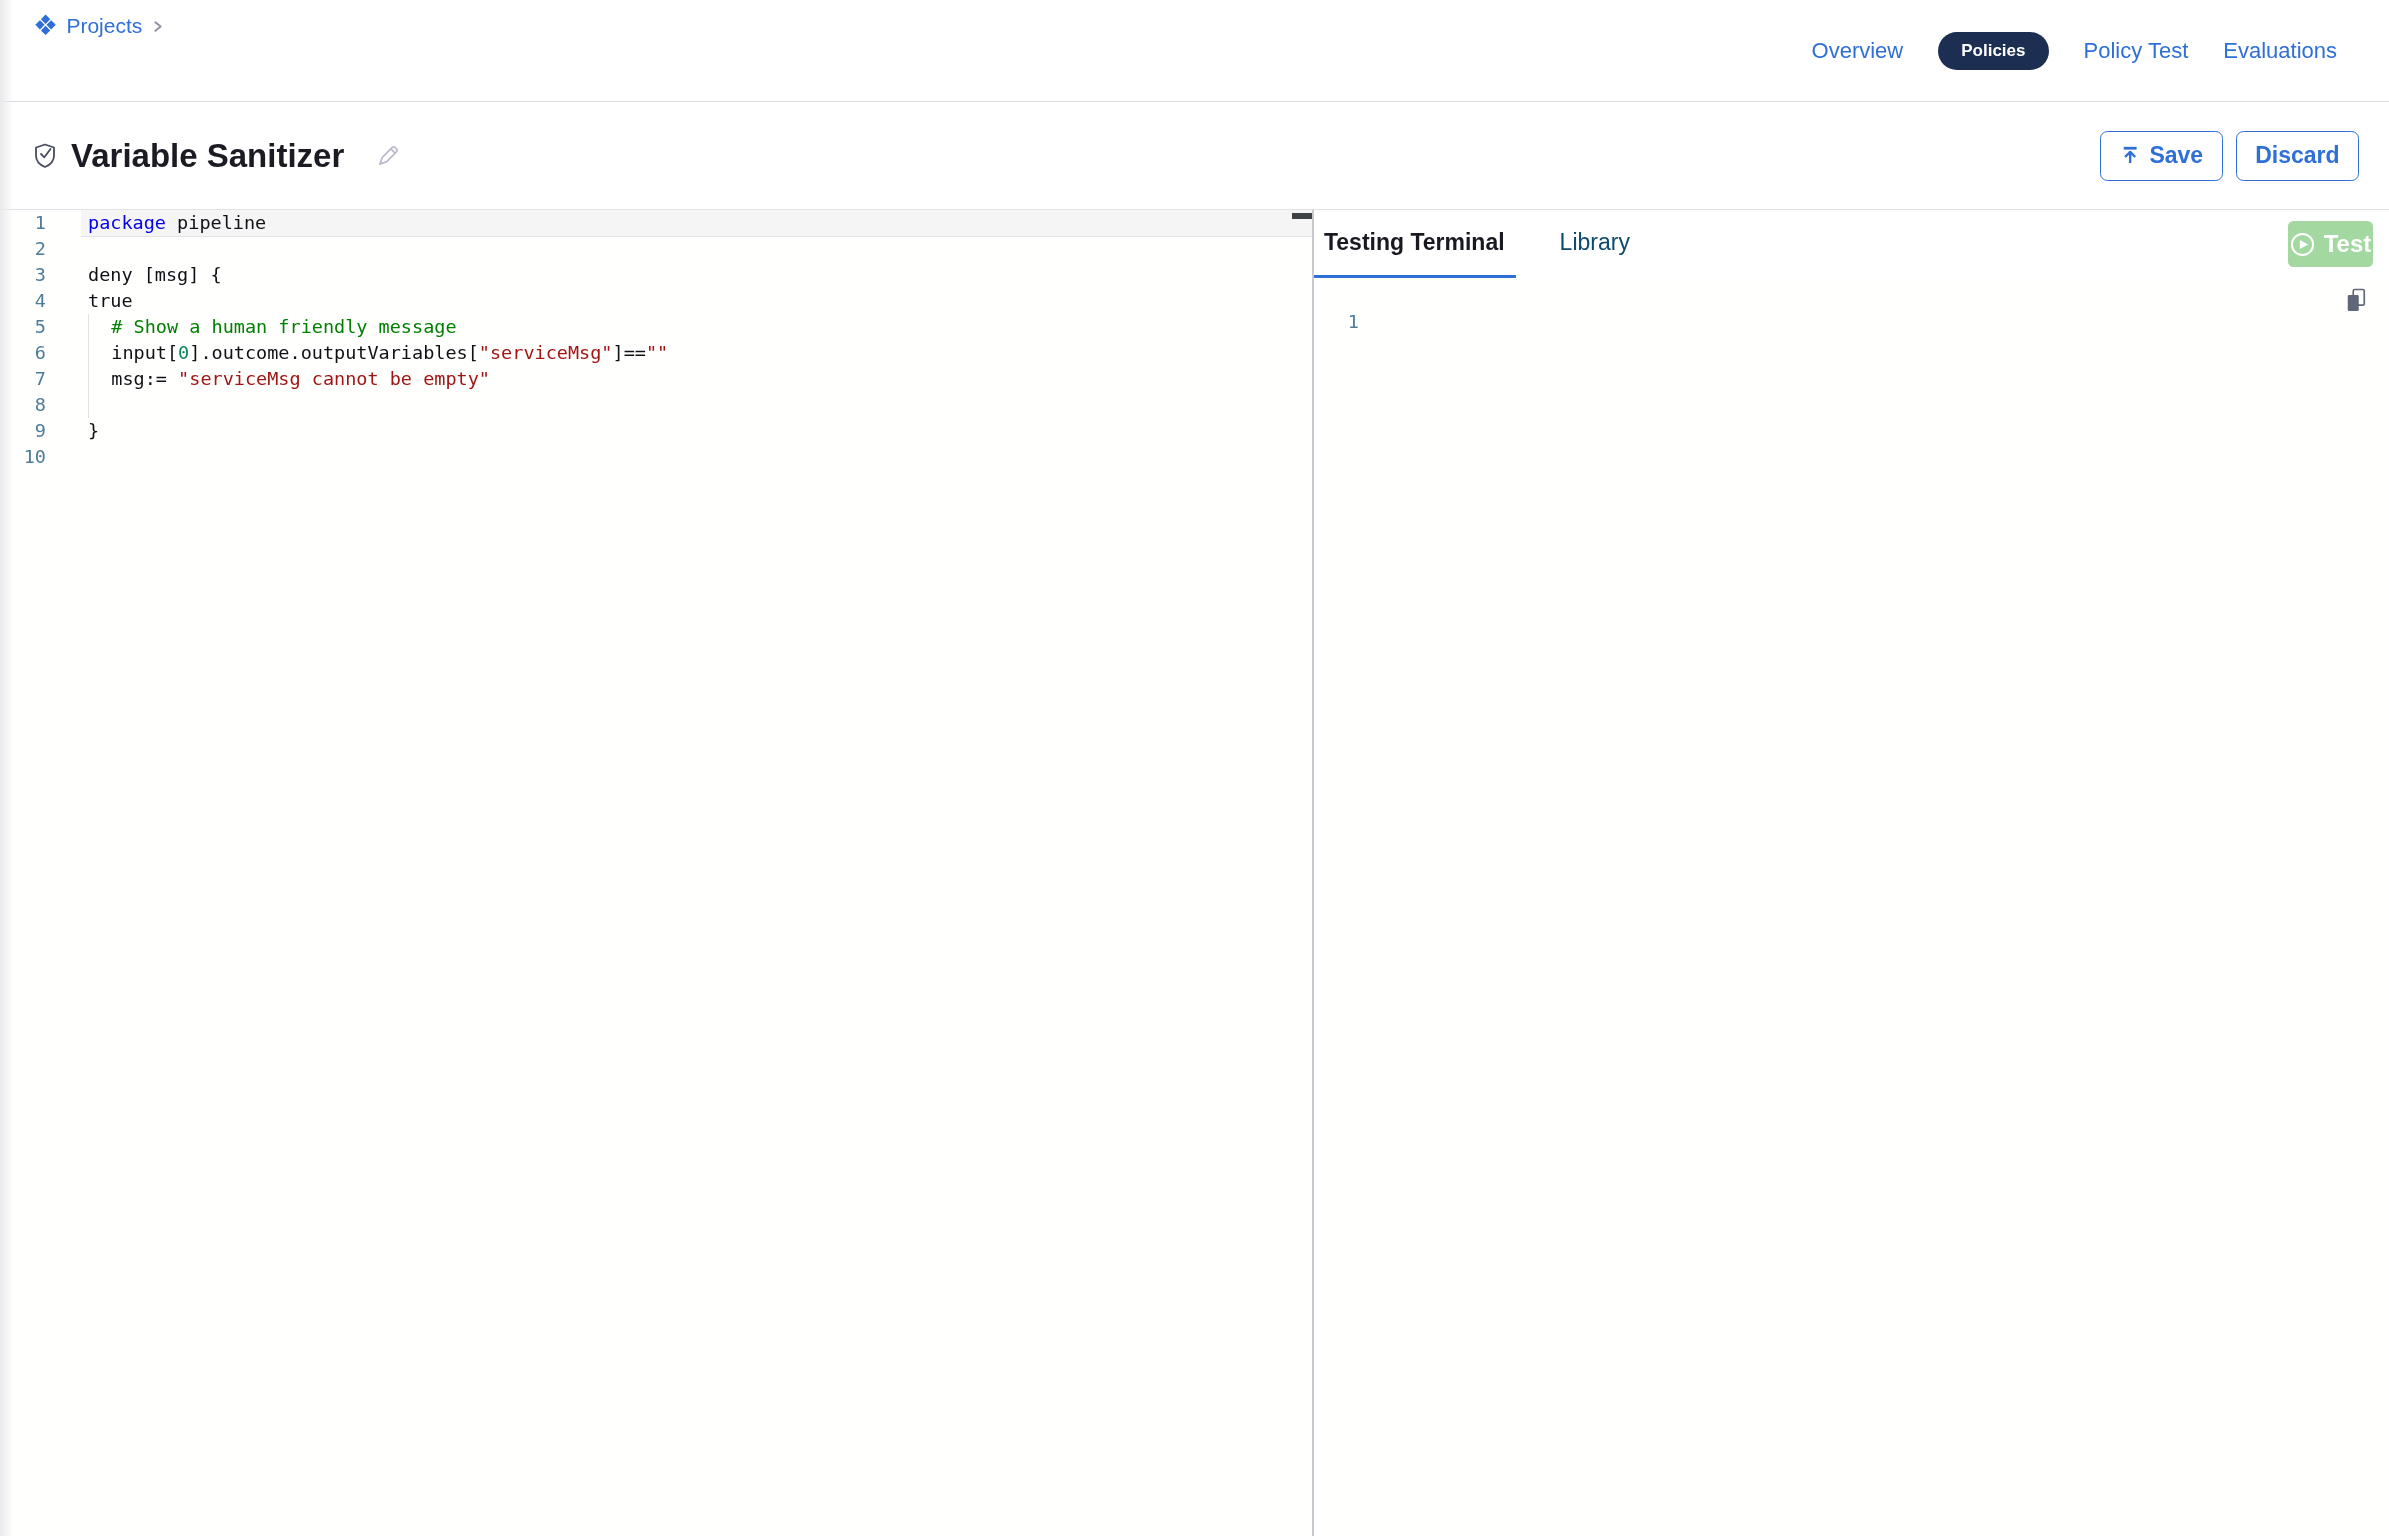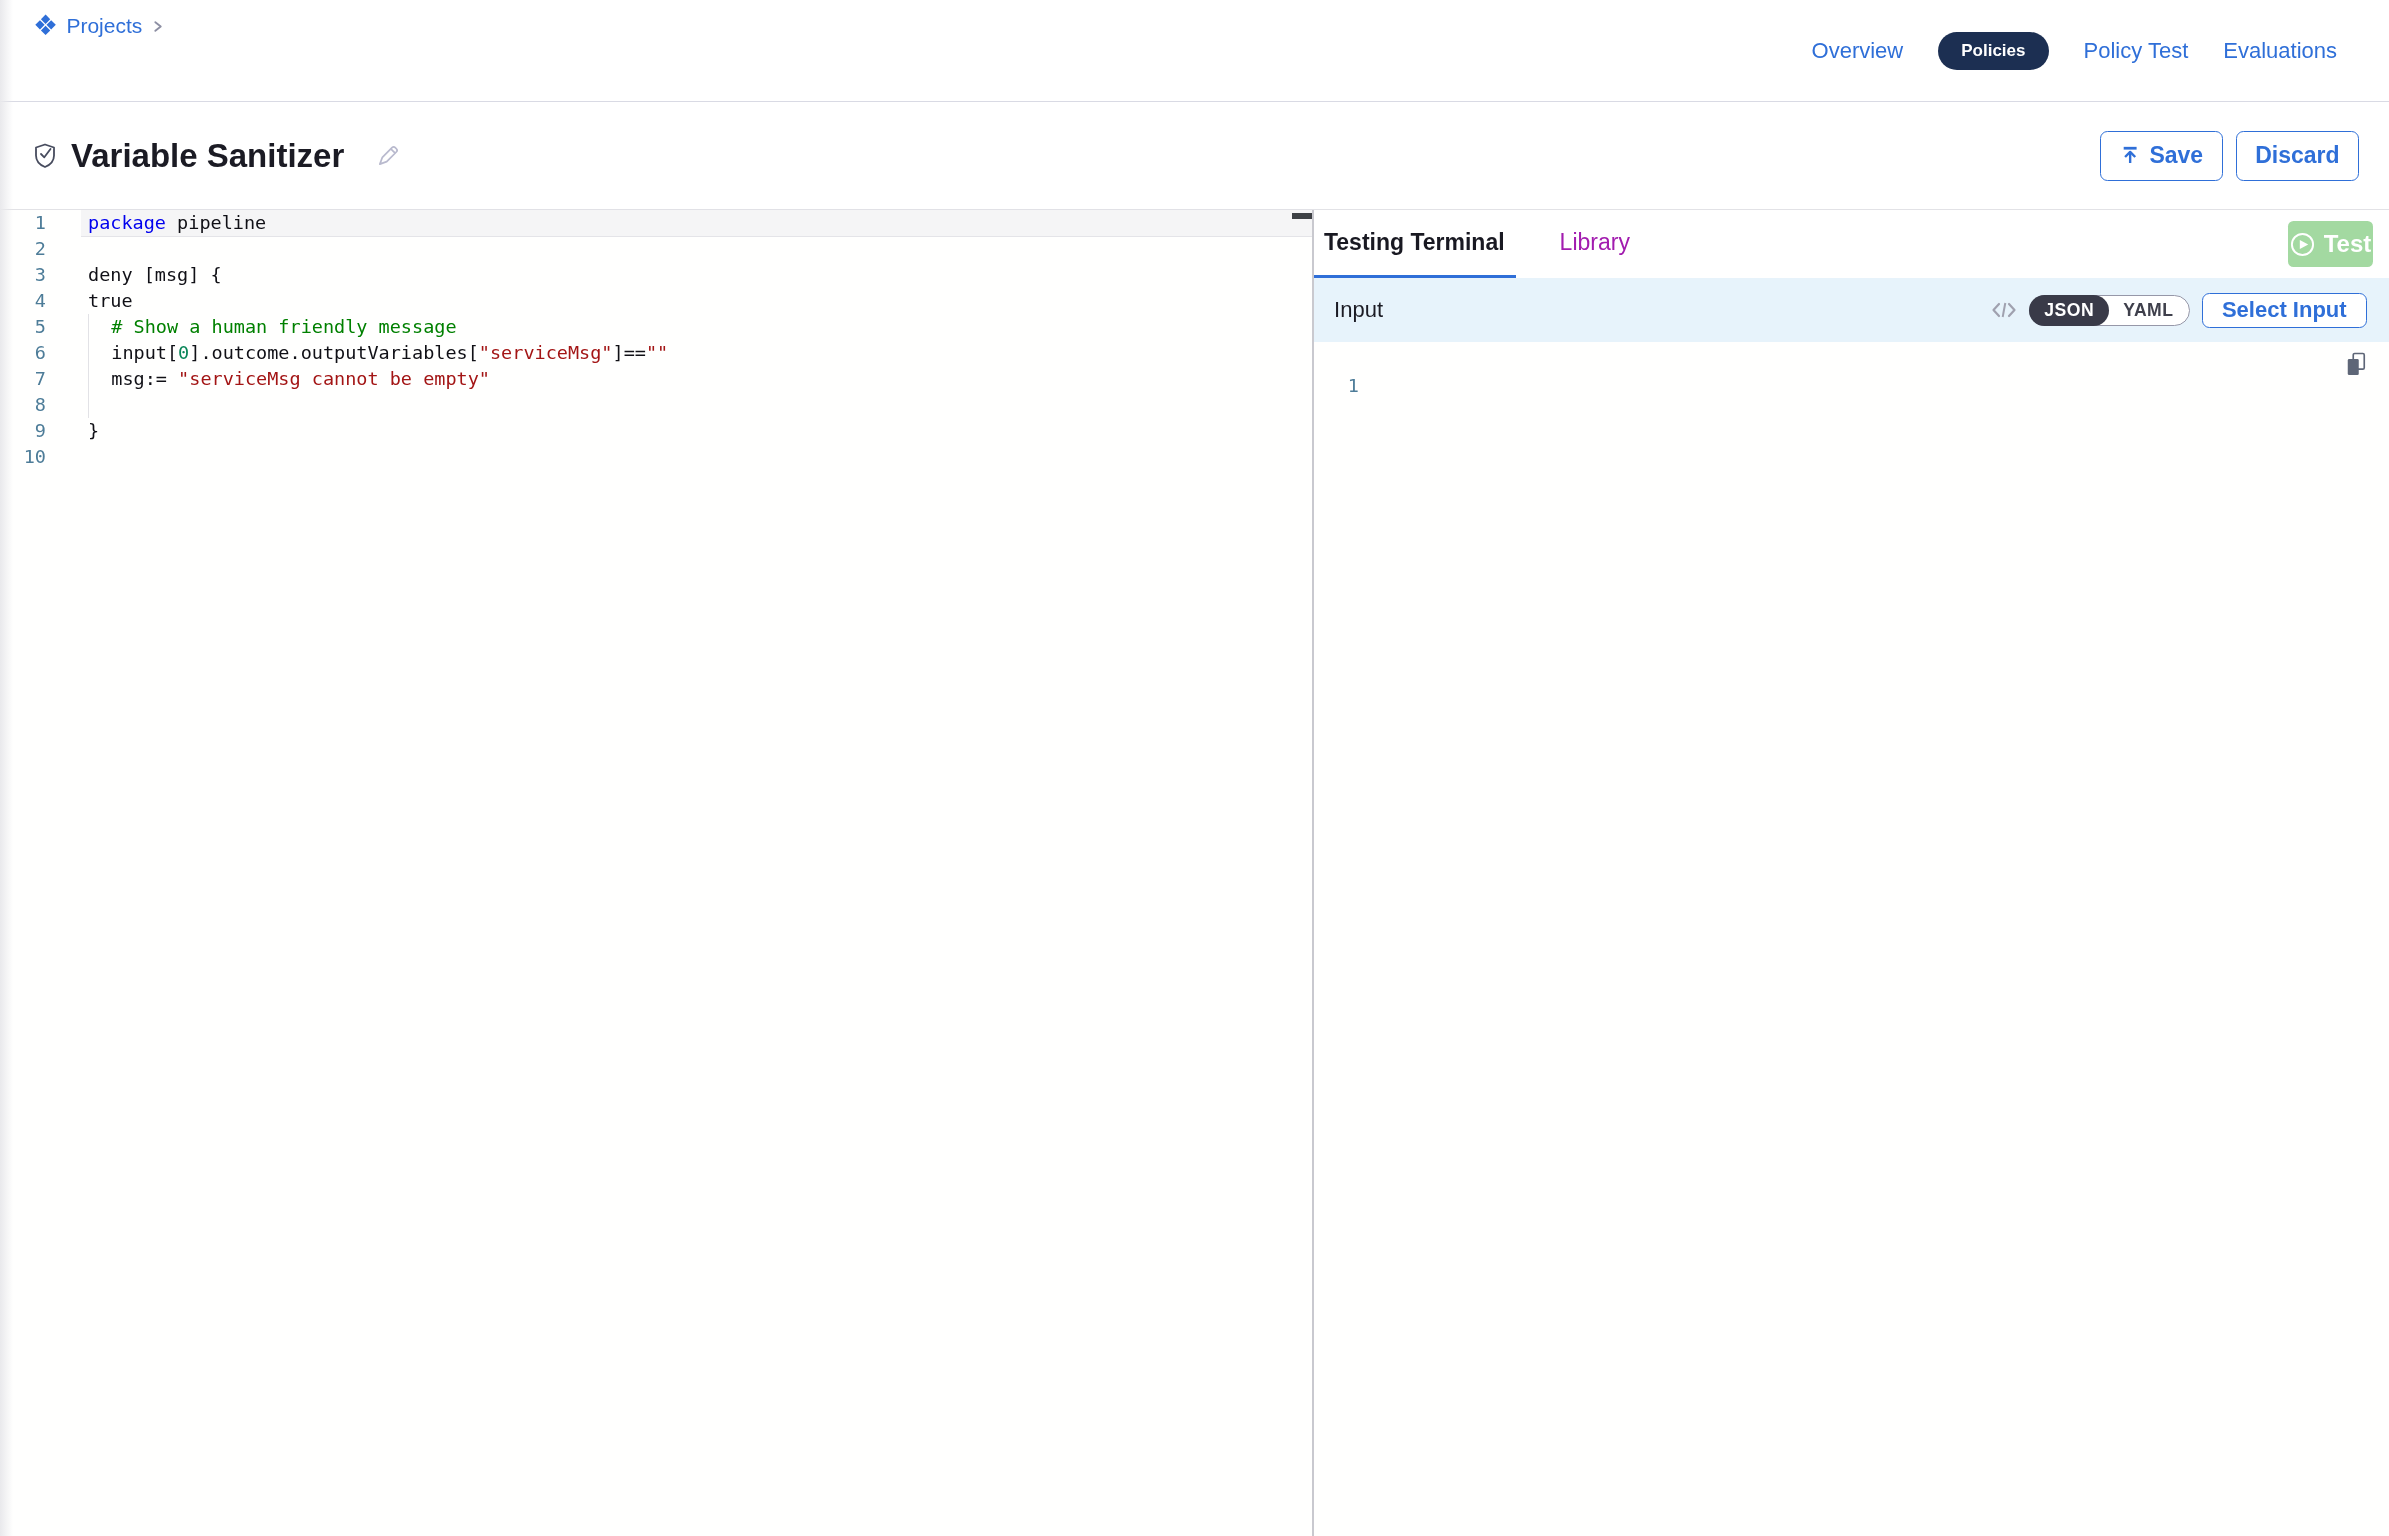--- a/index.html
+++ b/index.html
@@ -60,21 +60,21 @@
   .tok-cm{color:var(--cm);}
   .tok-num{color:var(--num);}
   .tok-pl{color:#101016;}
 
   
   .right-panel{flex:1;display:flex;flex-direction:column;background:#fff;}
   .panel-tabs{height:68px;display:flex;align-items:stretch;padding-left:0;}
   .ptab{display:flex;align-items:center;font-size:23px;cursor:pointer;}
   .ptab.active{font-weight:700;color:#191922;padding:0 11px 0 10.2px;
     border-bottom:3.7px solid var(--accent);}
-  .ptab.plain{font-weight:400;color:#a21caf;margin-left:44px;border-bottom:3.7px solid transparent;}
+  .ptab.plain{font-weight:400;color:#0c4a6e;margin-left:44px;border-bottom:3.7px solid transparent;}
   .test-btn{margin:10.2px 15.7px 10.2px auto;align-self:center;display:flex;align-items:center;gap:9.2px;
     height:46px;padding:0 2px;background:var(--green);border:none;border-radius:5.5px;
     color:#fff;font-size:24px;font-weight:700;font-family:inherit;cursor:default;}
   .input-bar{height:64px;background:#e7f3fb;display:flex;align-items:center;padding:0 22px 0 20.3px;}
   .input-label{font-size:22px;color:#1b1b24;}
   .bar-right{margin-left:auto;display:flex;align-items:center;gap:12px;}
   .code-ic{display:flex;cursor:pointer;}
   .fmt-toggle{height:31px;border:0.9px solid #9697a8;border-radius:15.7px;background:#fff;
     display:flex;align-items:center;cursor:pointer;}
   .fmt-seg{font-size:17.6px;font-weight:800;letter-spacing:0.5px;padding:0 15px;
@@ -213,37 +213,20 @@
         <div class="ptab plain">Library</div>
         <button class="test-btn">
           <svg width="25" height="25" viewBox="0 0 26 26">
             <circle cx="13" cy="13" r="11" fill="none" stroke="#fff" stroke-width="2"></circle>
             <polygon points="10.2,8.2 19,13 10.2,17.8" fill="#fff"></polygon>
           </svg>
           <span>Test</span>
         </button>
       </div>
 
-      <div class="input-bar">
-        <span class="input-label">Input</span>
-        <div class="bar-right">
-          <span class="code-ic">
-            <svg width="26" height="24" viewBox="0 0 26 24">
-              <polyline points="8,6 2.5,12 8,18" fill="none" stroke="#a0a1af" stroke-width="2.2" stroke-linecap="round" stroke-linejoin="round"></polyline>
-              <polyline points="18,6 23.5,12 18,18" fill="none" stroke="#a0a1af" stroke-width="2.2" stroke-linecap="round" stroke-linejoin="round"></polyline>
-              <line x1="14.3" y1="5" x2="11.7" y2="19" stroke="#a0a1af" stroke-width="2"></line>
-            </svg>
-          </span>
-          <div class="fmt-toggle">
-            <span class="fmt-seg selected">JSON</span>
-            <span class="fmt-seg">YAML</span>
-          </div>
-          <button class="select-input-btn">Select Input</button>
-        </div>
-      </div>
 
       <div class="input-editor">
         <div>
             <div class="code-line">
               <div class="gutter">
                 <span class="ln">1</span>
               </div>
               <div class="content"></div>
             </div>
           </div>

